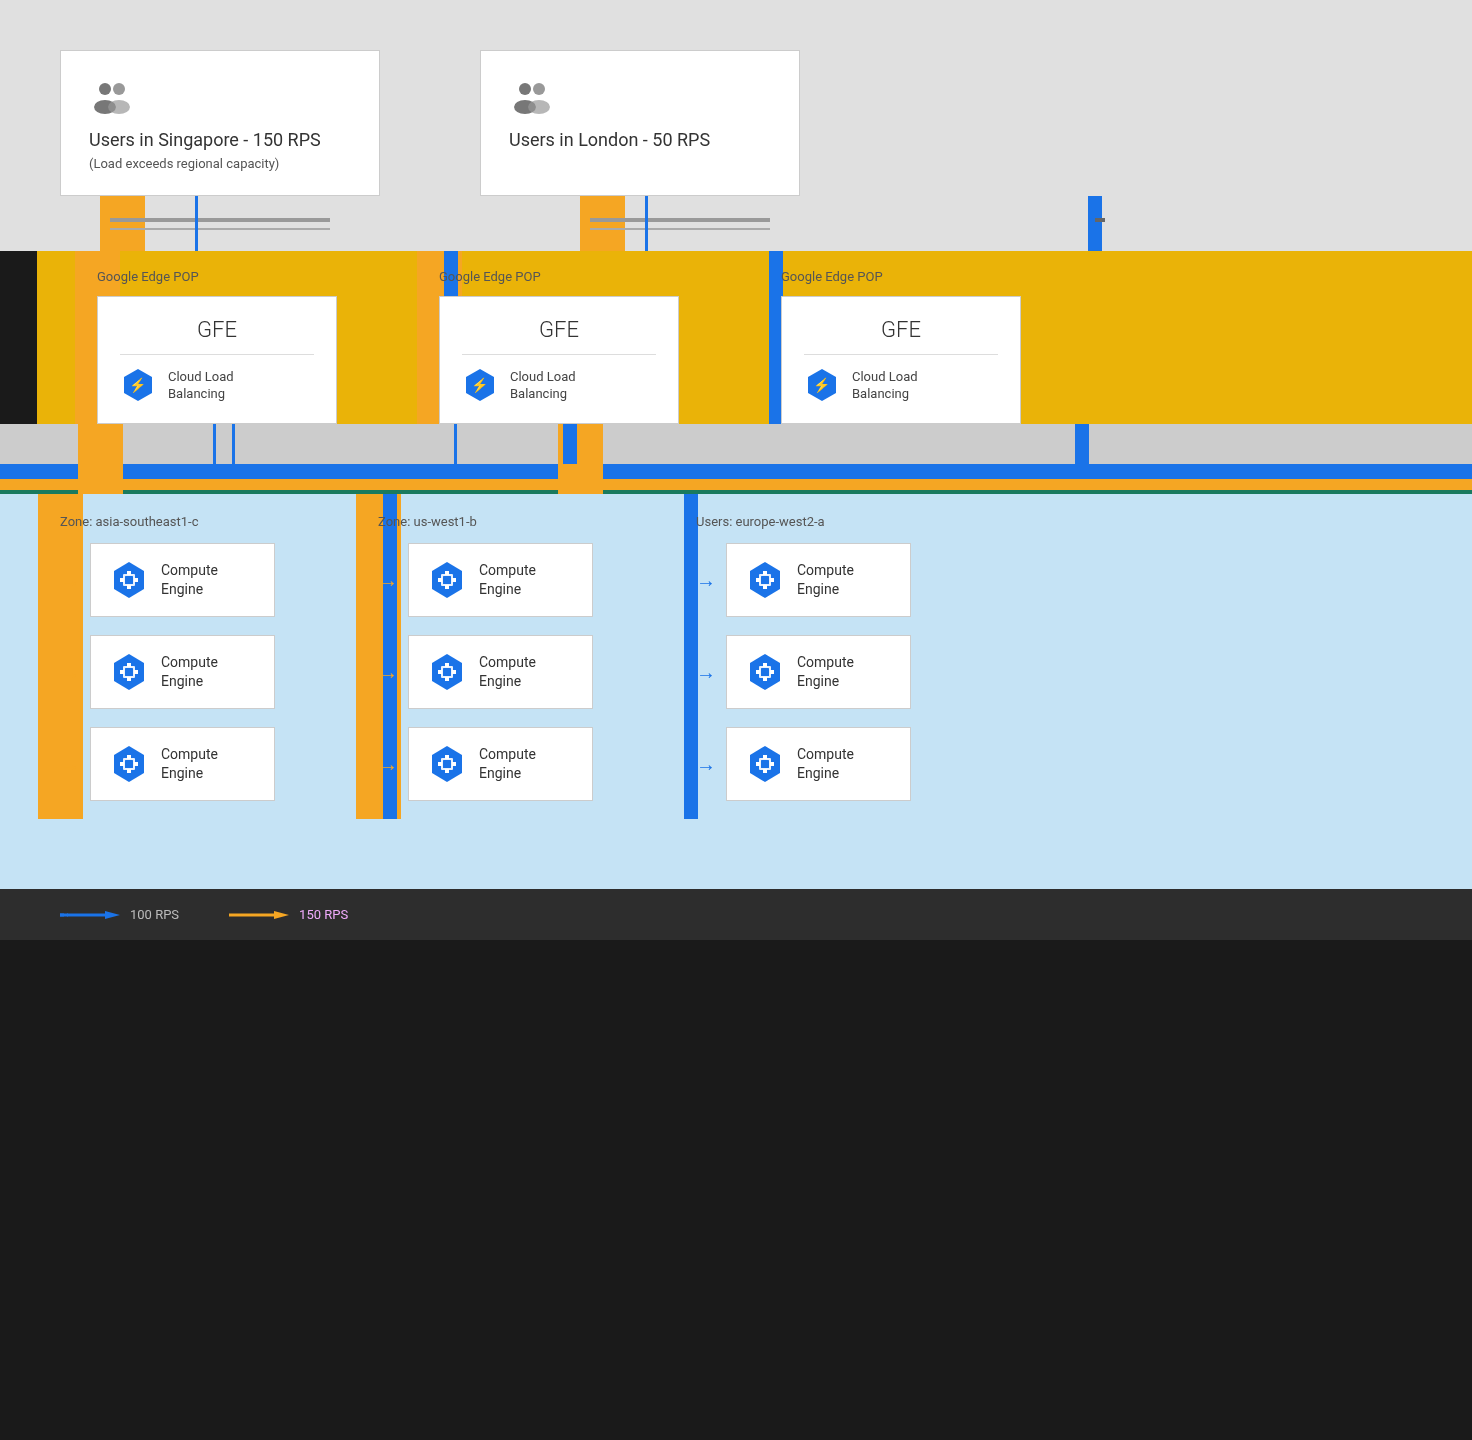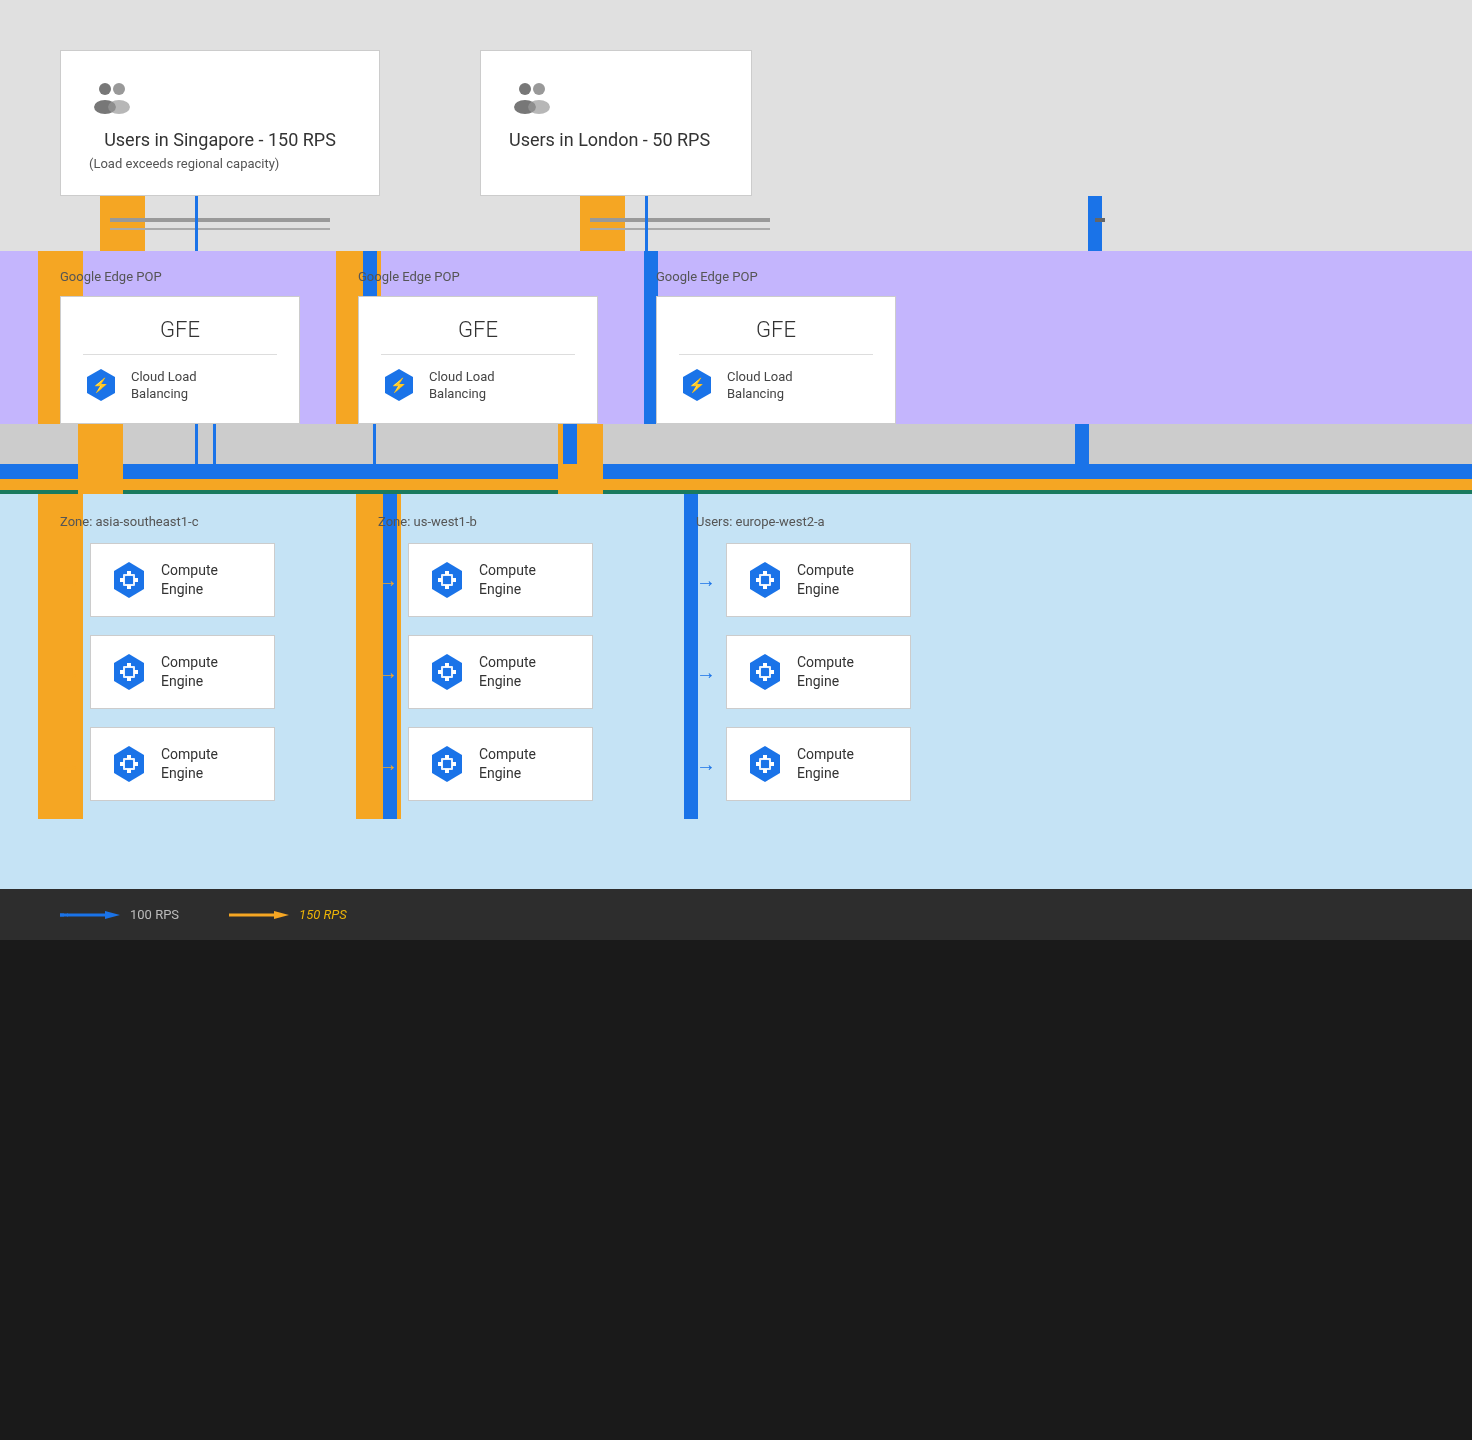--- a/index.html
+++ b/index.html
@@ -25,26 +25,26 @@
   <div style="background:#e0e0e0; padding: 50px 60px 0 60px; display:flex; gap: 100px;">
 
     <div style="background:white; border:1px solid #ccc; padding:28px 28px 24px 28px; width:320px;">
 
       <svg width="44" height="36" viewBox="0 0 44 36" style="margin-bottom:12px; display:block;">
         <circle cx="16" cy="10" r="6" fill="#777"></circle>
         <ellipse cx="16" cy="28" rx="11" ry="7" fill="#777"></ellipse>
         <circle cx="30" cy="10" r="6" fill="#999"></circle>
         <ellipse cx="30" cy="28" rx="11" ry="7" fill="#999" opacity="0.7"></ellipse>
       </svg>
-      <div style="font-size:18px; color:#333; line-height:1.4;text-align:center;">Users in Singapore - 150 RPS</div>
+      <div style="font-size:18px; color:#333; line-height:1.4;">Users in Singapore - 150 RPS</div>
       <div style="font-size:13px; color:#555; margin-top:4px;">(Load exceeds regional capacity)</div>
     </div>
 
 
-    <div style="background:white; border:1px solid #ccc; padding:28px 28px 24px 28px; width:272px;">
+    <div style="background:white; border:1px solid #ccc; padding:28px 28px 24px 28px; width:320px;">
       <svg width="44" height="36" viewBox="0 0 44 36" style="margin-bottom:12px; display:block;">
         <circle cx="16" cy="10" r="6" fill="#777"></circle>
         <ellipse cx="16" cy="28" rx="11" ry="7" fill="#777"></ellipse>
         <circle cx="30" cy="10" r="6" fill="#999"></circle>
         <ellipse cx="30" cy="28" rx="11" ry="7" fill="#999" opacity="0.7"></ellipse>
       </svg>
       <div style="font-size:18px; color:#333; line-height:1.4;">Users in London - 50 RPS</div>
     </div>
 
   </div>
@@ -61,21 +61,21 @@
 
     <div style="position:absolute; left:645px; top:0; width:3px; height:55px; background:#1a73e8; z-index:5;"></div>
 
     <div style="position:absolute; left:110px; top:22px; width:220px; height:4px; background:#999; z-index:3;"></div>
     <div style="position:absolute; left:110px; top:32px; width:220px; height:2px; background:#aaa; z-index:3;"></div>
     <div style="position:absolute; left:590px; top:22px; width:180px; height:4px; background:#999; z-index:3;"></div>
     <div style="position:absolute; left:590px; top:32px; width:180px; height:2px; background:#aaa; z-index:3;"></div>
     <div style="position:absolute; left:1095px; top:22px; width:10px; height:4px; background:#666; z-index:3;"></div>
   </div>
 
-  <div style="background:#c4b5fd; padding:18px 60px 0 60px; display:flex; gap:48px; position:relative;">
+  <div style="background:#eab308; padding:18px 60px 0 60px; display:flex; gap:92px; position:relative;margin-left:37px;">
 
     <div style="min-width:250px; position:relative;">
 
       <div style="position:absolute; left:-22px; top:-18px; width:45px; bottom:0; background:#f5a623; z-index:1;"></div>
       <div style="font-size:13px; color:#555; margin-bottom:12px; position:relative; z-index:5;">Google Edge POP</div>
       <div style="background:white; border:1px solid #ccc; padding:20px 22px; width:240px; position:relative; z-index:5;">
         <div style="font-size:22px; font-weight:300; color:#333; text-align:center; margin-bottom:12px;">GFE</div>
         <hr style="border:none; border-top:1px solid #ddd; margin-bottom:12px;">
         <div style="display:flex; align-items:center; gap:12px;">
           <svg width="36" height="36" viewBox="0 0 36 36">
@@ -323,17 +323,17 @@
         <polygon points="45,3 60,7 45,11" fill="#1a73e8"></polygon>
         <line x1="0" y1="7" x2="8" y2="7" stroke="#1a73e8" stroke-width="3" stroke-dasharray="4,3"></line>
       </svg>
       <span style="font-size:13px; color:#bbb;">100 RPS</span>
     </div>
     <div style="display:flex; align-items:center; gap:10px;">
       <svg width="60" height="14" viewBox="0 0 60 14">
         <line x1="0" y1="7" x2="45" y2="7" stroke="#f5a623" stroke-width="3"></line>
         <polygon points="45,3 60,7 45,11" fill="#f5a623"></polygon>
       </svg>
-      <span style="font-size:13px; color:#eab308;font-style:italic;">150 RPS</span>
+      <span style="font-size:13px; color:#f0abfc;">150 RPS</span>
     </div>
   </div>
 
 </div>
 
 </body></html>

